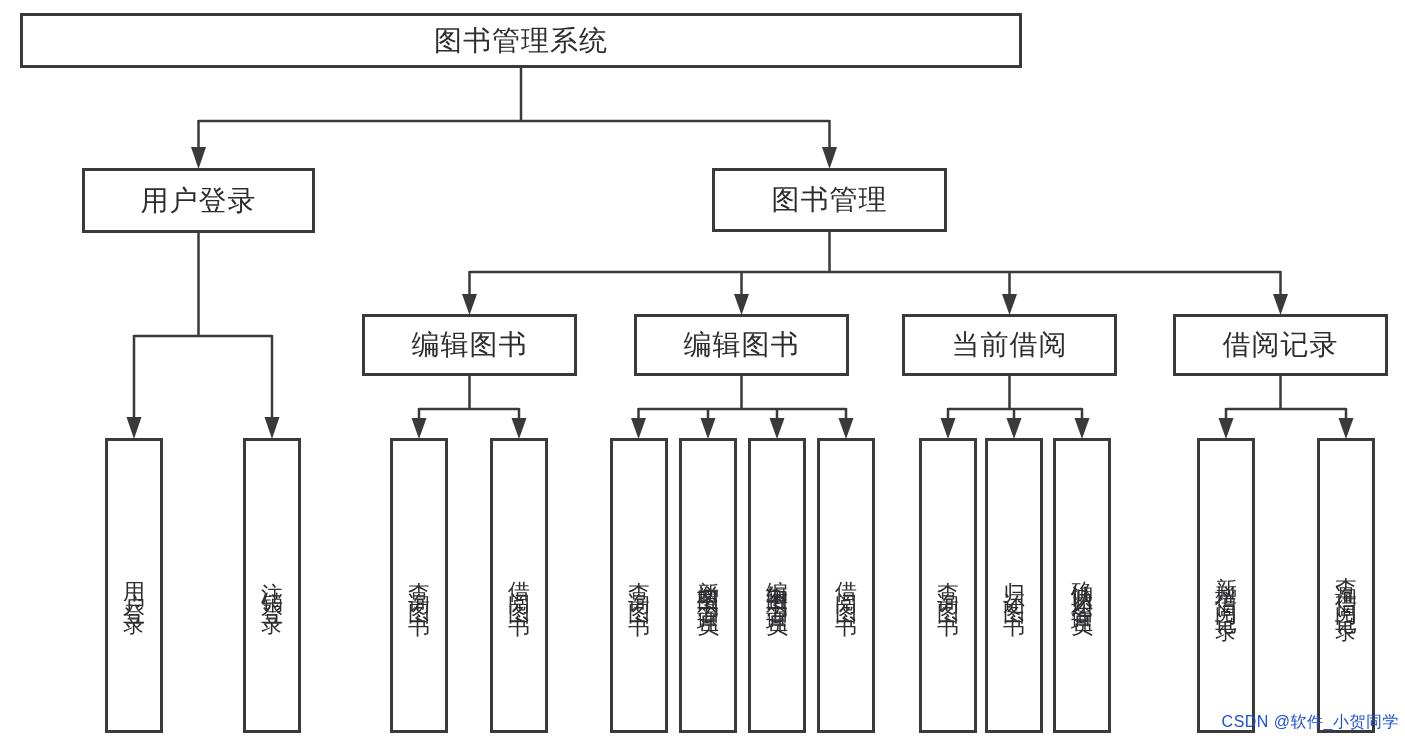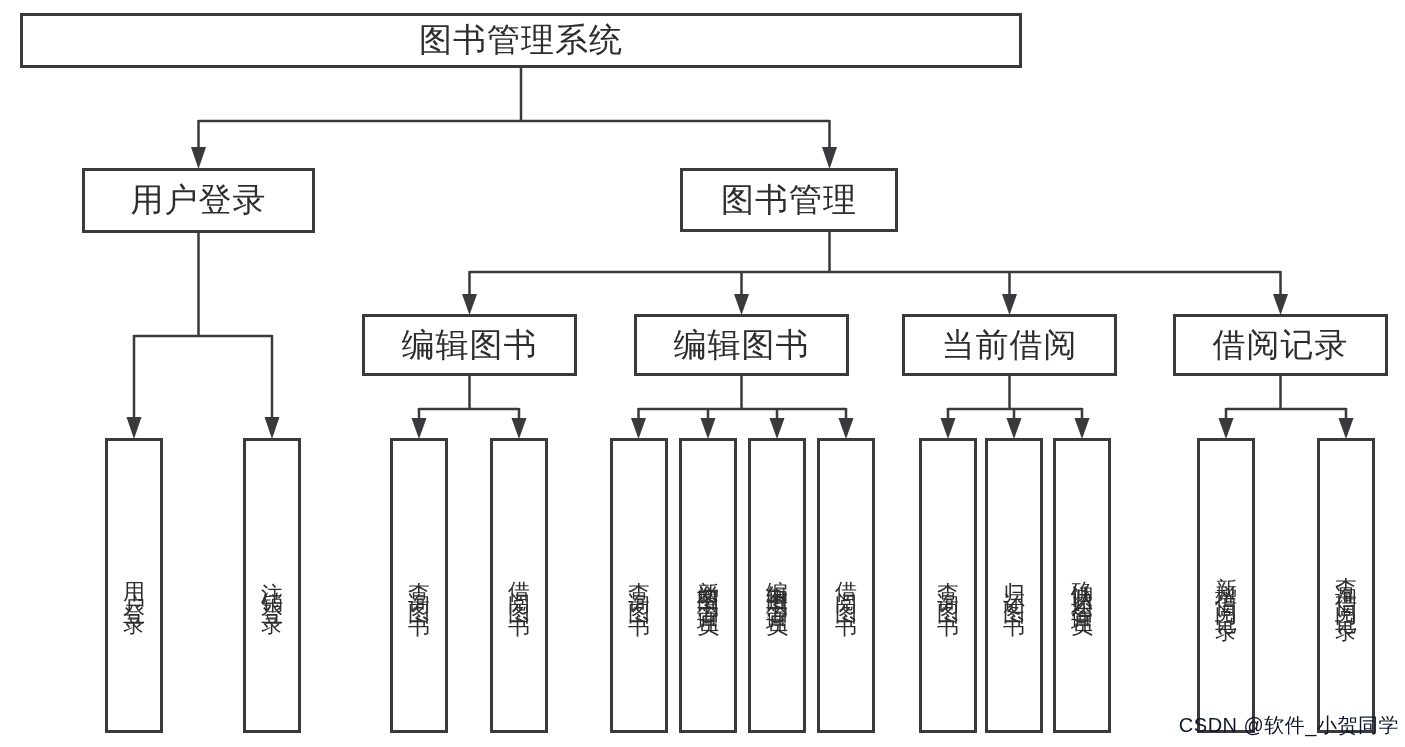--- a/index.html
+++ b/index.html
@@ -7,50 +7,50 @@
     width:1405px;height:747px;position:relative;overflow:hidden;
     background:#ffffff;
     font-family:"Liberation Sans","DejaVu Sans",sans-serif;
   }
   #connectors{position:absolute;left:0;top:0;width:1405px;height:747px;z-index:1}
   .node{
     position:absolute;box-sizing:border-box;z-index:2;
     border:3px solid #3a3a3c;background:#ffffff;color:#2d2d2f;
     display:flex;align-items:center;justify-content:center;
   }
-  .hbox{font-size:33px;letter-spacing:1px;white-space:nowrap}
+  .hbox{font-size:28px;letter-spacing:1px;white-space:nowrap}
   .vbox{
     writing-mode:vertical-rl;text-orientation:mixed;
     font-size:22px;top:438px;width:58px;height:295px;line-height:1;
   }
   .ls4{letter-spacing:11px}
   .ls6{letter-spacing:9px}
   .ls9{letter-spacing:5px}
 
   
   .b-root{left:20px;top:13px;width:1002px;height:55px}
   
   .b-login{left:82px;top:168px;width:233px;height:65px}
-  .b-mgmt{left:680px;top:168px;width:218px;height:64px}
+  .b-mgmt{left:712px;top:168px;width:235px;height:64px}
   
   .l3{top:314px;width:215px;height:62px}
   .b-l3-0{left:362px}
   .b-l3-1{left:634px}
   .b-l3-2{left:902px}
   .b-l3-3{left:1173px}
   
   .lf-0{left:105px}.lf-1{left:243px}
   .lf-2{left:390px}.lf-3{left:490px}
   .lf-4{left:610px}.lf-5{left:679px}.lf-6{left:748px}.lf-7{left:817px}
   .lf-8{left:919px}.lf-9{left:985px}.lf-10{left:1053px}
   .lf-11{left:1197px}.lf-12{left:1317px}
 
   .watermark{
     position:absolute;right:6px;top:712px;z-index:6;
-    font-size:20px;color:#0f172a;white-space:nowrap;letter-spacing:0.5px;
+    font-size:16px;color:#1d4ed8;white-space:nowrap;letter-spacing:0.5px;
   }
 </style>
 </head>
 <body>
 
 <svg id="connectors" viewBox="0 0 1405 747" xmlns="http://www.w3.org/2000/svg">
   <g stroke="#3a3a3c" stroke-width="2.5" fill="none">
 
     <path d="M521,68 V120 M198.5,121 H829.5 M198.5,120 V149 M829.5,120 V149"></path>
 

